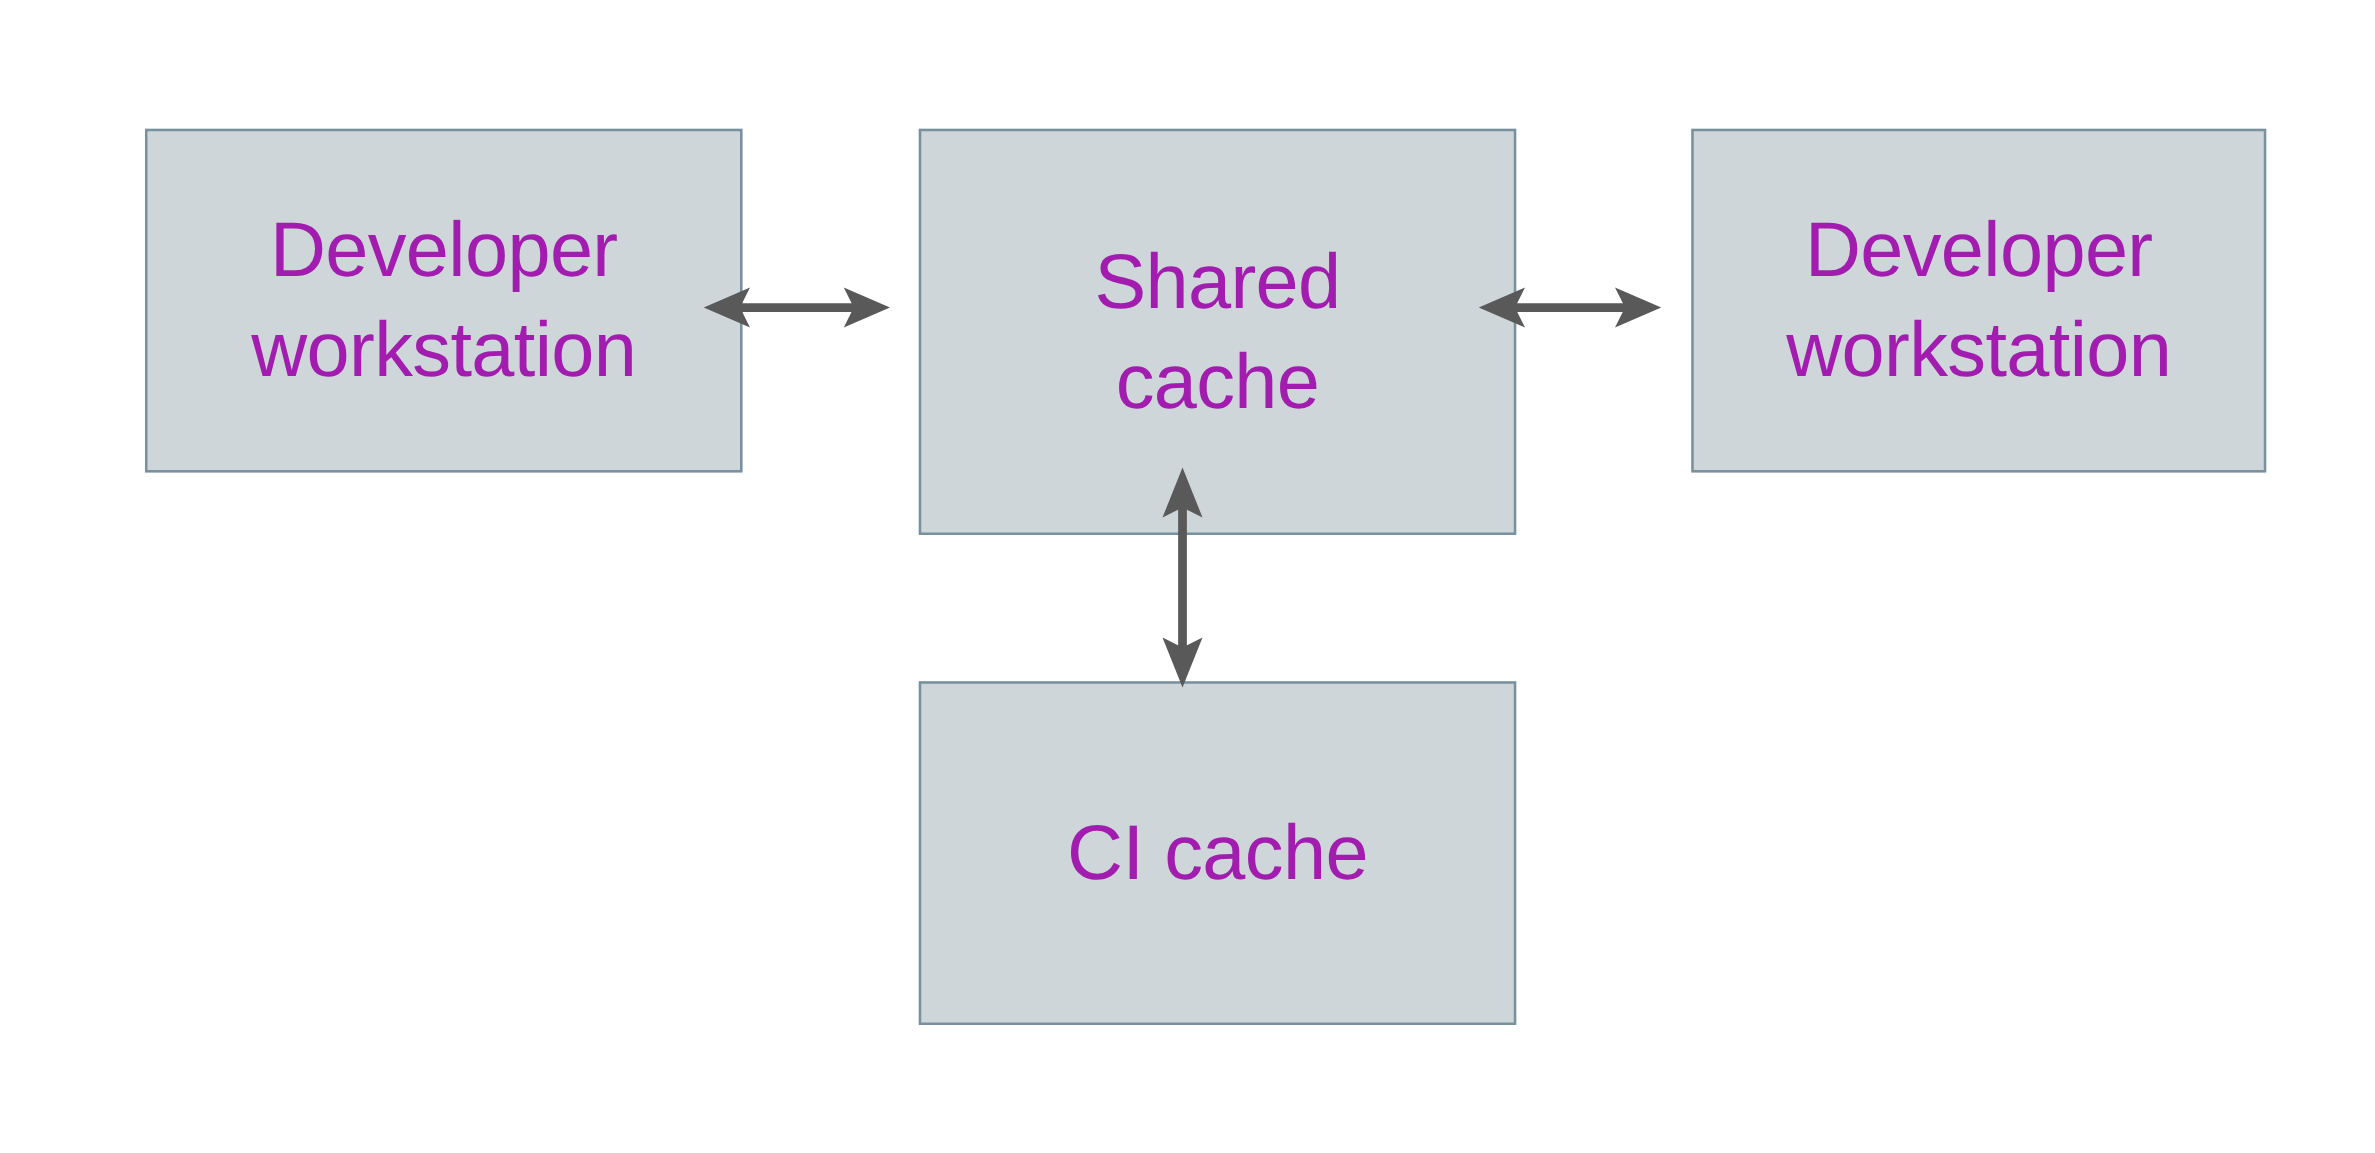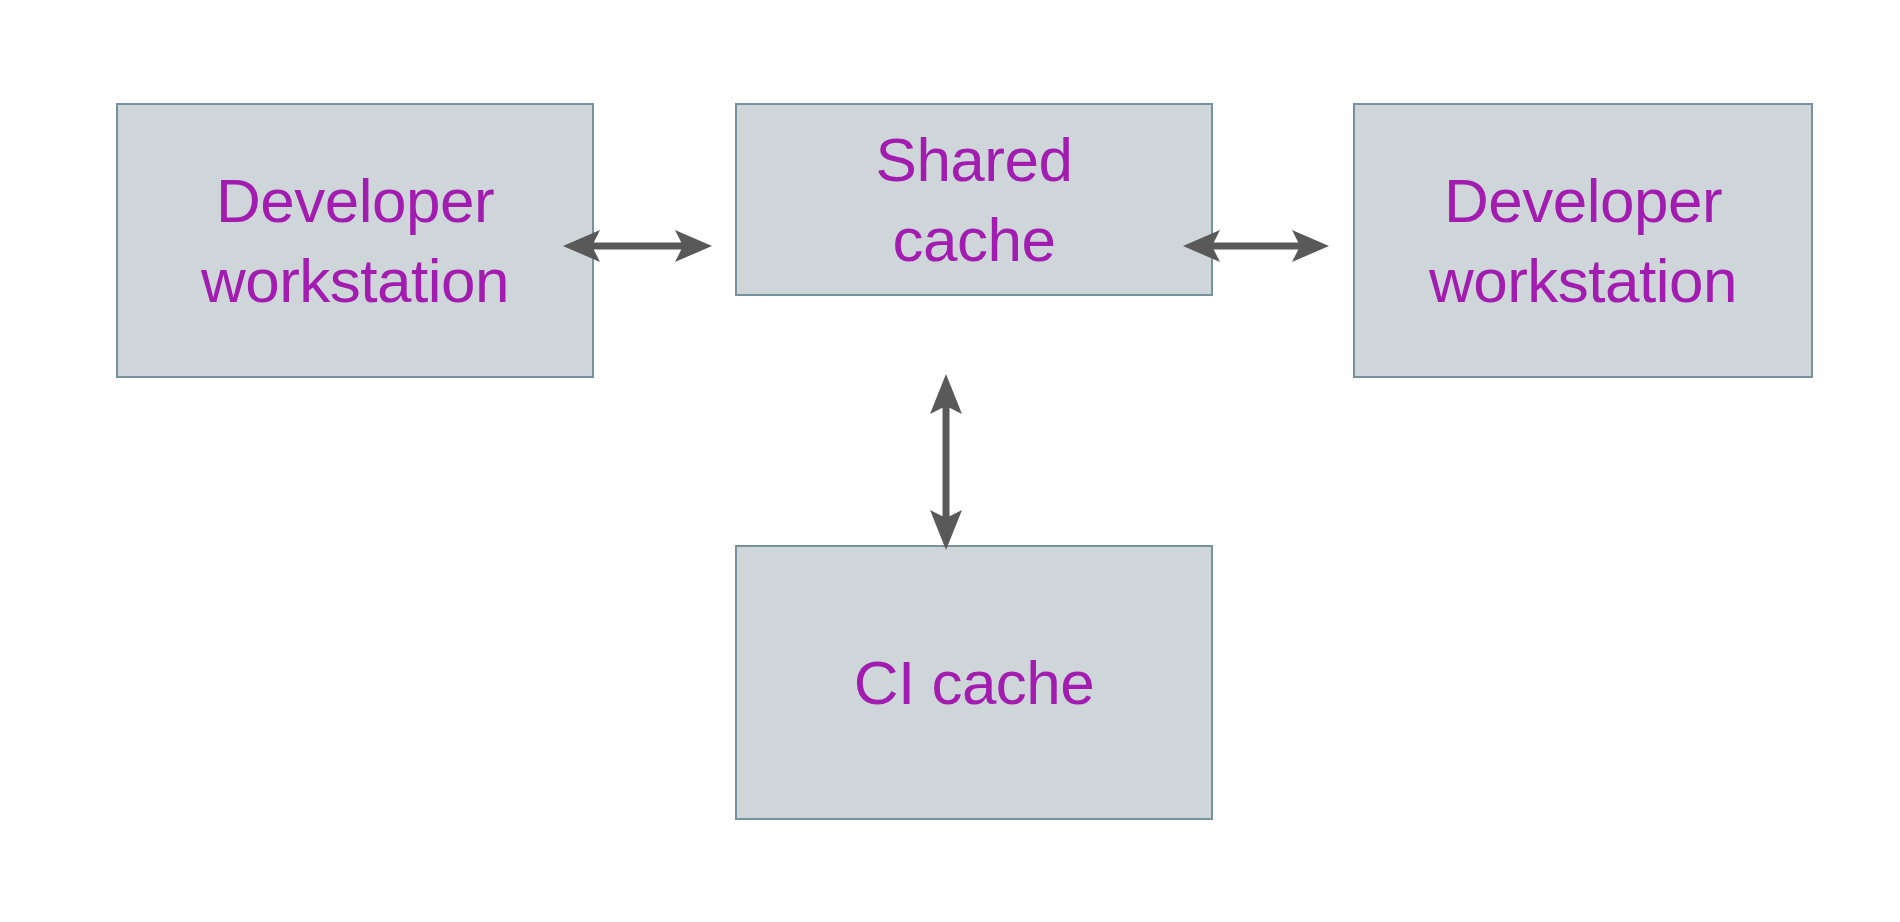--- a/index.html
+++ b/index.html
@@ -36,21 +36,21 @@
     user-select: none;
     margin-left: 28px;
   }
   .node .label {
     display: block;
     padding: 0 6px;
     white-space: pre-line;
   }
   
   #node-dev-left   { left: 88px;   top: 103px; width: 478px; height: 275px; }
-  #node-cache      { left: 707px;  top: 103px; width: 478px; height: 193px; }
+  #node-cache      { left: 707px;  top: 103px; width: 478px; height: 325px; }
   #node-dev-right  { left: 1325px; top: 103px; width: 460px; height: 275px; }
   #node-ci         { left: 707px;  top: 545px; width: 478px; height: 275px; }
 
   .connector {
     position: absolute;
     overflow: visible;
   }
   #conn-left-cache  { left: 560px;  top: 200px; width: 155px; height: 92px; }
   #conn-cache-right { left: 1180px; top: 200px; width: 152px; height: 92px; }
   #conn-cache-ci    { left: 900px;  top: 372px; width: 92px;  height: 180px; }

